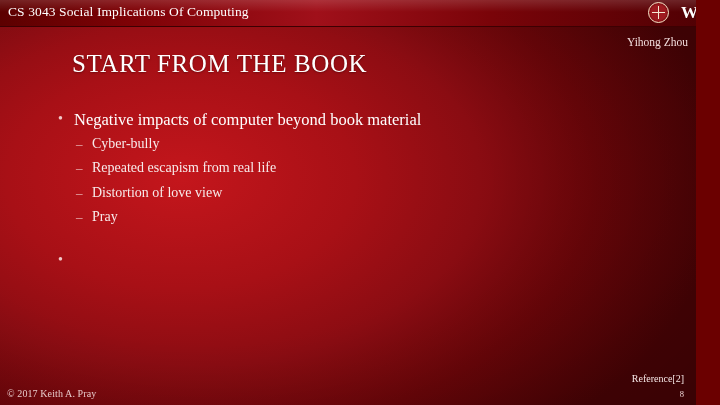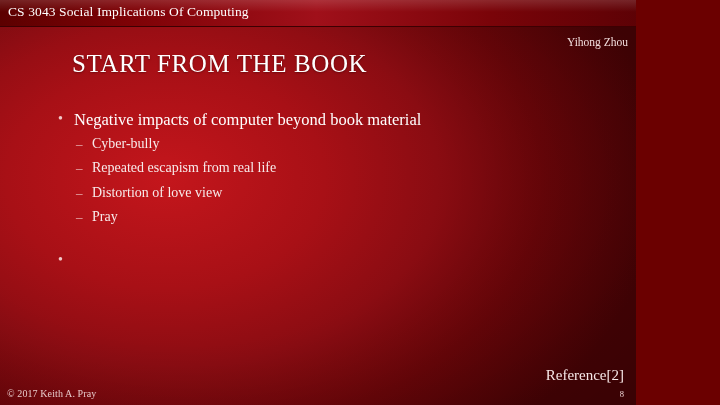--- a/index.html
+++ b/index.html
@@ -8,21 +8,21 @@
   }
   body {
     width: 720px;
     height: 405px;
     overflow: hidden;
     font-family: "Liberation Serif", serif;
     background: #6b0000;
   }
   .slide {
     position: relative;
-    width: 636px;
+    width: 696px;
     height: 405px;
     background:
       radial-gradient(ellipse 78% 85% at 26% 44%, #c4161c 0%, #a81016 32%, #8a0c12 55%, #6b0509 76%, #4a0205 100%);
     overflow: hidden;
   }
   
   .slide::after {
     content: "";
     position: absolute;
     inset: 0;
@@ -178,21 +178,21 @@
     bottom: 6px;
     font-size: 10px;
     color: #e6c9c9;
     letter-spacing: 0.1px;
     z-index: 4;
   }
   .reference {
     position: absolute;
     right: 12px;
     bottom: 21px;
-    font-size: 15px;
+    font-size: 10px;
     color: #f6e7e7;
     z-index: 4;
     font-family: Liberation Serif, serif;
   }
   .page-number {
     position: absolute;
     right: 12px;
     bottom: 6px;
     font-size: 8.5px;
     color: #edd6d6;

